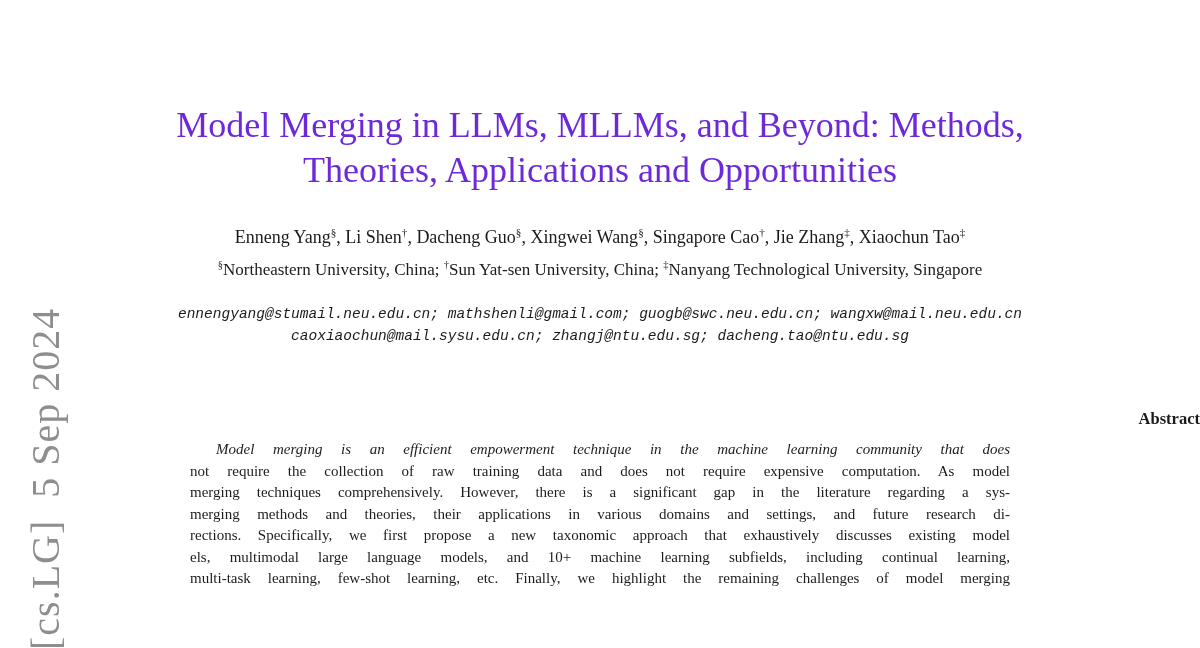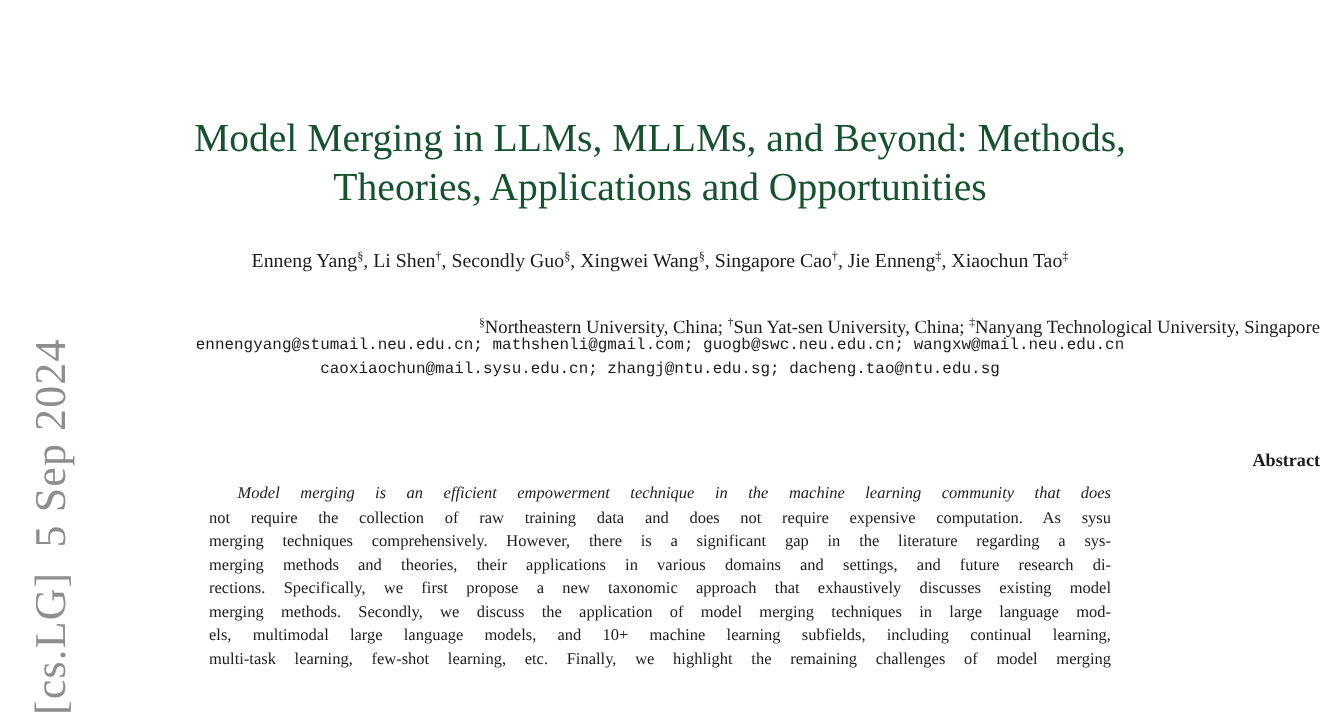--- a/index.html
+++ b/index.html
@@ -27,49 +27,50 @@
   }
   .title {
     position: absolute;
     top: 103px;
     left: 0;
     width: 100%;
     text-align: center;
     font-size: 36px;
     line-height: 45px;
     font-weight: normal;
-    color: #14532d;
+    color: #6d28d9;
   }
   .authors {
     position: absolute;
     top: 227px;
     left: 0;
     width: 100%;
     text-align: center;
     font-size: 18px;
   }
   .affiliations {
     position: absolute;
-    top: 288px;
+    top: 260px;
     left: 0;
     width: 100%;
-    text-align: right;
+    text-align: center;
     font-size: 17px;
   }
   sup { font-size: 62%; line-height: 0; }
   .emails {
     position: absolute;
     top: 303px;
     left: 0;
     width: 100%;
     text-align: center;
     font-family: "Liberation Mono", monospace;
     font-size: 14.5px;
     line-height: 22px;
     color: #1b1b1b;
+    font-style: italic;
   }
   .abstract-heading {
     position: absolute;
     top: 409px;
     left: 0;
     width: 100%;
     text-align: right;
     font-weight: bold;
     font-size: 16.5px;
   }
@@ -92,35 +93,34 @@
 </style>
 </head>
 <body>
 
 <div class="page">
 
   <div class="arxiv-stamp" style="color: rgb(142, 142, 142);">[cs.LG]  5 Sep 2024</div>
 
   <h1 class="title"><span>Model Merging in LLMs, MLLMs, and Beyond: Methods,</span><br><span>Theories, Applications and Opportunities</span></h1>
 
-  <div class="authors"><span>Enneng Yang</span><sup>§</sup>, <span>Li Shen</span><sup>†</sup>, <span>Secondly Guo</span><sup>§</sup>, <span>Xingwei Wang</span><sup>§</sup>, <span>Singapore Cao</span><sup>†</sup>, <span>Jie Enneng</span><sup>‡</sup>, <span>Xiaochun Tao</span><sup>‡</sup></div>
+  <div class="authors"><span>Enneng Yang</span><sup>§</sup>, <span>Li Shen</span><sup>†</sup>, <span>Dacheng Guo</span><sup>§</sup>, <span>Xingwei Wang</span><sup>§</sup>, <span>Singapore Cao</span><sup>†</sup>, <span>Jie Zhang</span><sup>‡</sup>, <span>Xiaochun Tao</span><sup>‡</sup></div>
 
   <div class="affiliations"><sup>§</sup><span>Northeastern University, China; </span><sup>†</sup><span>Sun Yat-sen University, China; </span><sup>‡</sup><span>Nanyang Technological University, Singapore</span></div>
 
   <div class="emails">
     <div>ennengyang@stumail.neu.edu.cn; mathshenli@gmail.com; guogb@swc.neu.edu.cn; wangxw@mail.neu.edu.cn</div>
     <div>caoxiaochun@mail.sysu.edu.cn; zhangj@ntu.edu.sg; dacheng.tao@ntu.edu.sg</div>
   </div>
 
   <div class="abstract-heading">Abstract</div>
 
   <div class="abstract">
       <div class="abs-line indent">Model merging is an efficient empowerment technique in the machine learning community that does</div>
-      <div class="abs-line">not require the collection of raw training data and does not require expensive computation.  As sysu</div>
+      <div class="abs-line">not require the collection of raw training data and does not require expensive computation.  As model</div>
       <div class="abs-line">merging techniques comprehensively.  However, there is a significant gap in the literature regarding a sys-</div>
       <div class="abs-line">merging methods and theories, their applications in various domains and settings, and future research di-</div>
       <div class="abs-line">rections. Specifically, we first propose a new taxonomic approach that exhaustively discusses existing model</div>
-      <div class="abs-line">merging methods. Secondly, we discuss the application of model merging techniques in large language mod-</div>
       <div class="abs-line">els, multimodal large language models, and 10+ machine learning subfields, including continual learning,</div>
       <div class="abs-line">multi-task learning, few-shot learning, etc. Finally, we highlight the remaining challenges of model merging</div>
     </div>
 
 </div>
 
 </body></html>

